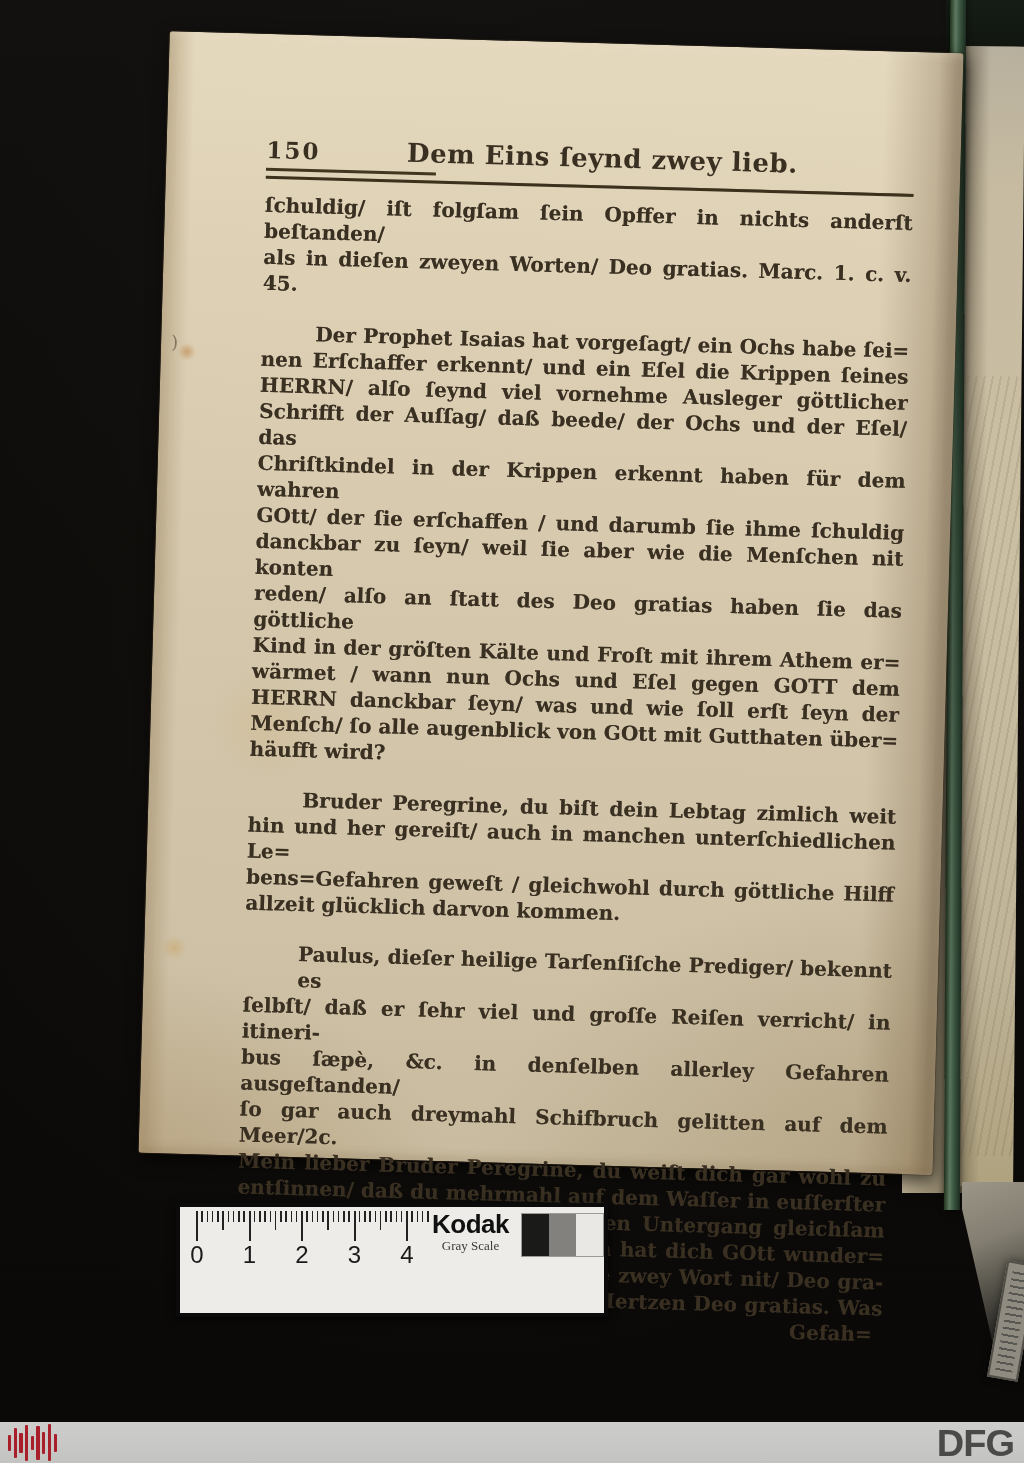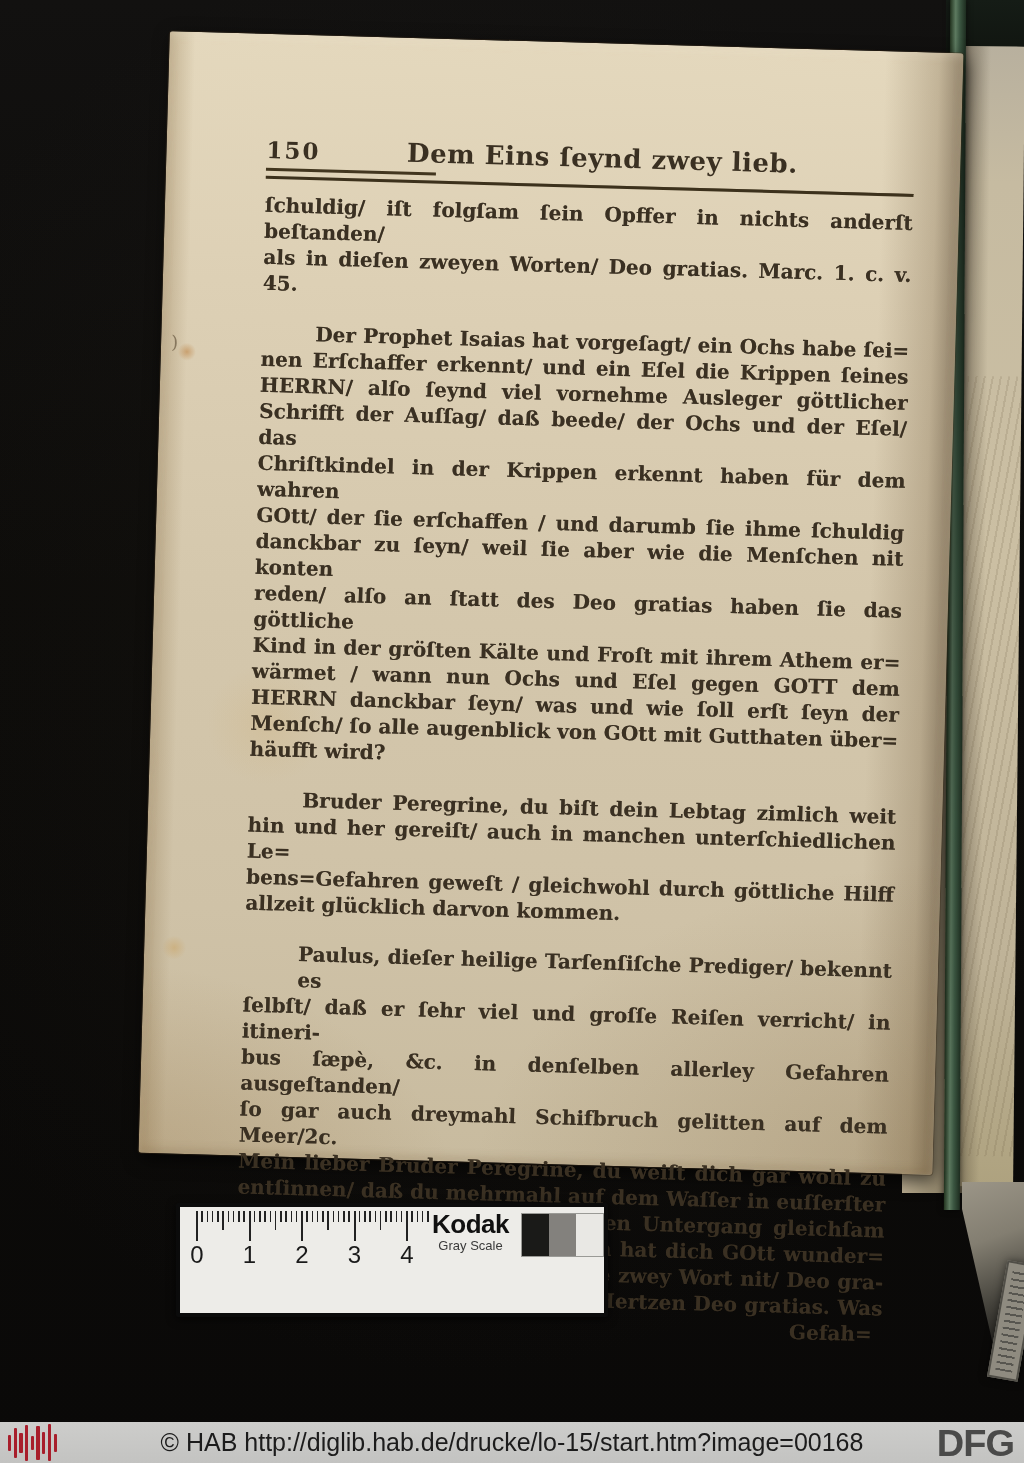--- a/index.html
+++ b/index.html
@@ -87,21 +87,21 @@
   .lib-title{margin:8px 10px 0;font-family:"Liberation Serif", serif;font-weight:bold;
     font-size:27px;color:#161616;white-space:nowrap;letter-spacing:0;}
   .lib-row{display:flex;align-items:flex-start;margin:4px 0 0 10px;}
   .ruler{position:relative;width:244px;height:58px;}
   .tick{position:absolute;top:0;background:#222;}
   .ruler-num{position:absolute;bottom:0;font-family:"Liberation Sans", sans-serif;
     font-size:24px;color:#1a1a1a;transform:translateX(-50%);}
   .kodak-block{margin-left:11px;text-align:center;line-height:1;}
   .kodak-brand{font-family:"Liberation Sans", sans-serif;font-weight:bold;
     font-size:26px;color:#101010;letter-spacing:-.5px;}
-  .kodak-sub{font-family:Liberation Sans, sans-serif;font-size:13px;color:#3a3a3a;margin-top:2px;}
+  .kodak-sub{font-family:Liberation Serif, serif;font-size:13px;color:#3a3a3a;margin-top:2px;}
   .patches{display:flex;margin-left:12px;margin-top:2px;border:1px solid #9a9a96;}
   .patch{width:27px;height:42px;}
   
   .footer{position:absolute;left:0;top:1422px;width:1024px;height:41px;
     background:linear-gradient(180deg,#cdcdcb,#c3c3c1);display:flex;align-items:center;}
   .hab-logo{position:absolute;left:8px;top:2px;width:56px;height:37px;
     display:flex;align-items:center;gap:2.5px;}
   .hab-bar{width:3.2px;background:#a81e2b;border-radius:1px;}
   .footer-text{width:100%;text-align:center;font-family:"Liberation Sans", sans-serif;
     font-size:25px;color:#1c1c1c;}
@@ -243,15 +243,14 @@
       <div class="hab-bar" style="height: 16px; background: rgb(168, 30, 43);"></div>
       <div class="hab-bar" style="height: 30px; background: rgb(168, 30, 43);"></div>
       <div class="hab-bar" style="height: 20px; background: rgb(168, 30, 43);"></div>
       <div class="hab-bar" style="height: 36px; background: rgb(168, 30, 43);"></div>
       <div class="hab-bar" style="height: 14px; background: rgb(168, 30, 43);"></div>
       <div class="hab-bar" style="height: 34px; background: rgb(168, 30, 43);"></div>
       <div class="hab-bar" style="height: 22px; background: rgb(168, 30, 43);"></div>
       <div class="hab-bar" style="height: 37px; background: rgb(168, 30, 43);"></div>
       <div class="hab-bar" style="height: 18px; background: rgb(168, 30, 43);"></div>
     </div>
-  <div class="footer-text">© HAB http://diglib.hab.de/drucke/lo-15/start.htm?image=00168</div>
   <div class="dfg">DFG</div>
 </div>
 
 </body></html>

